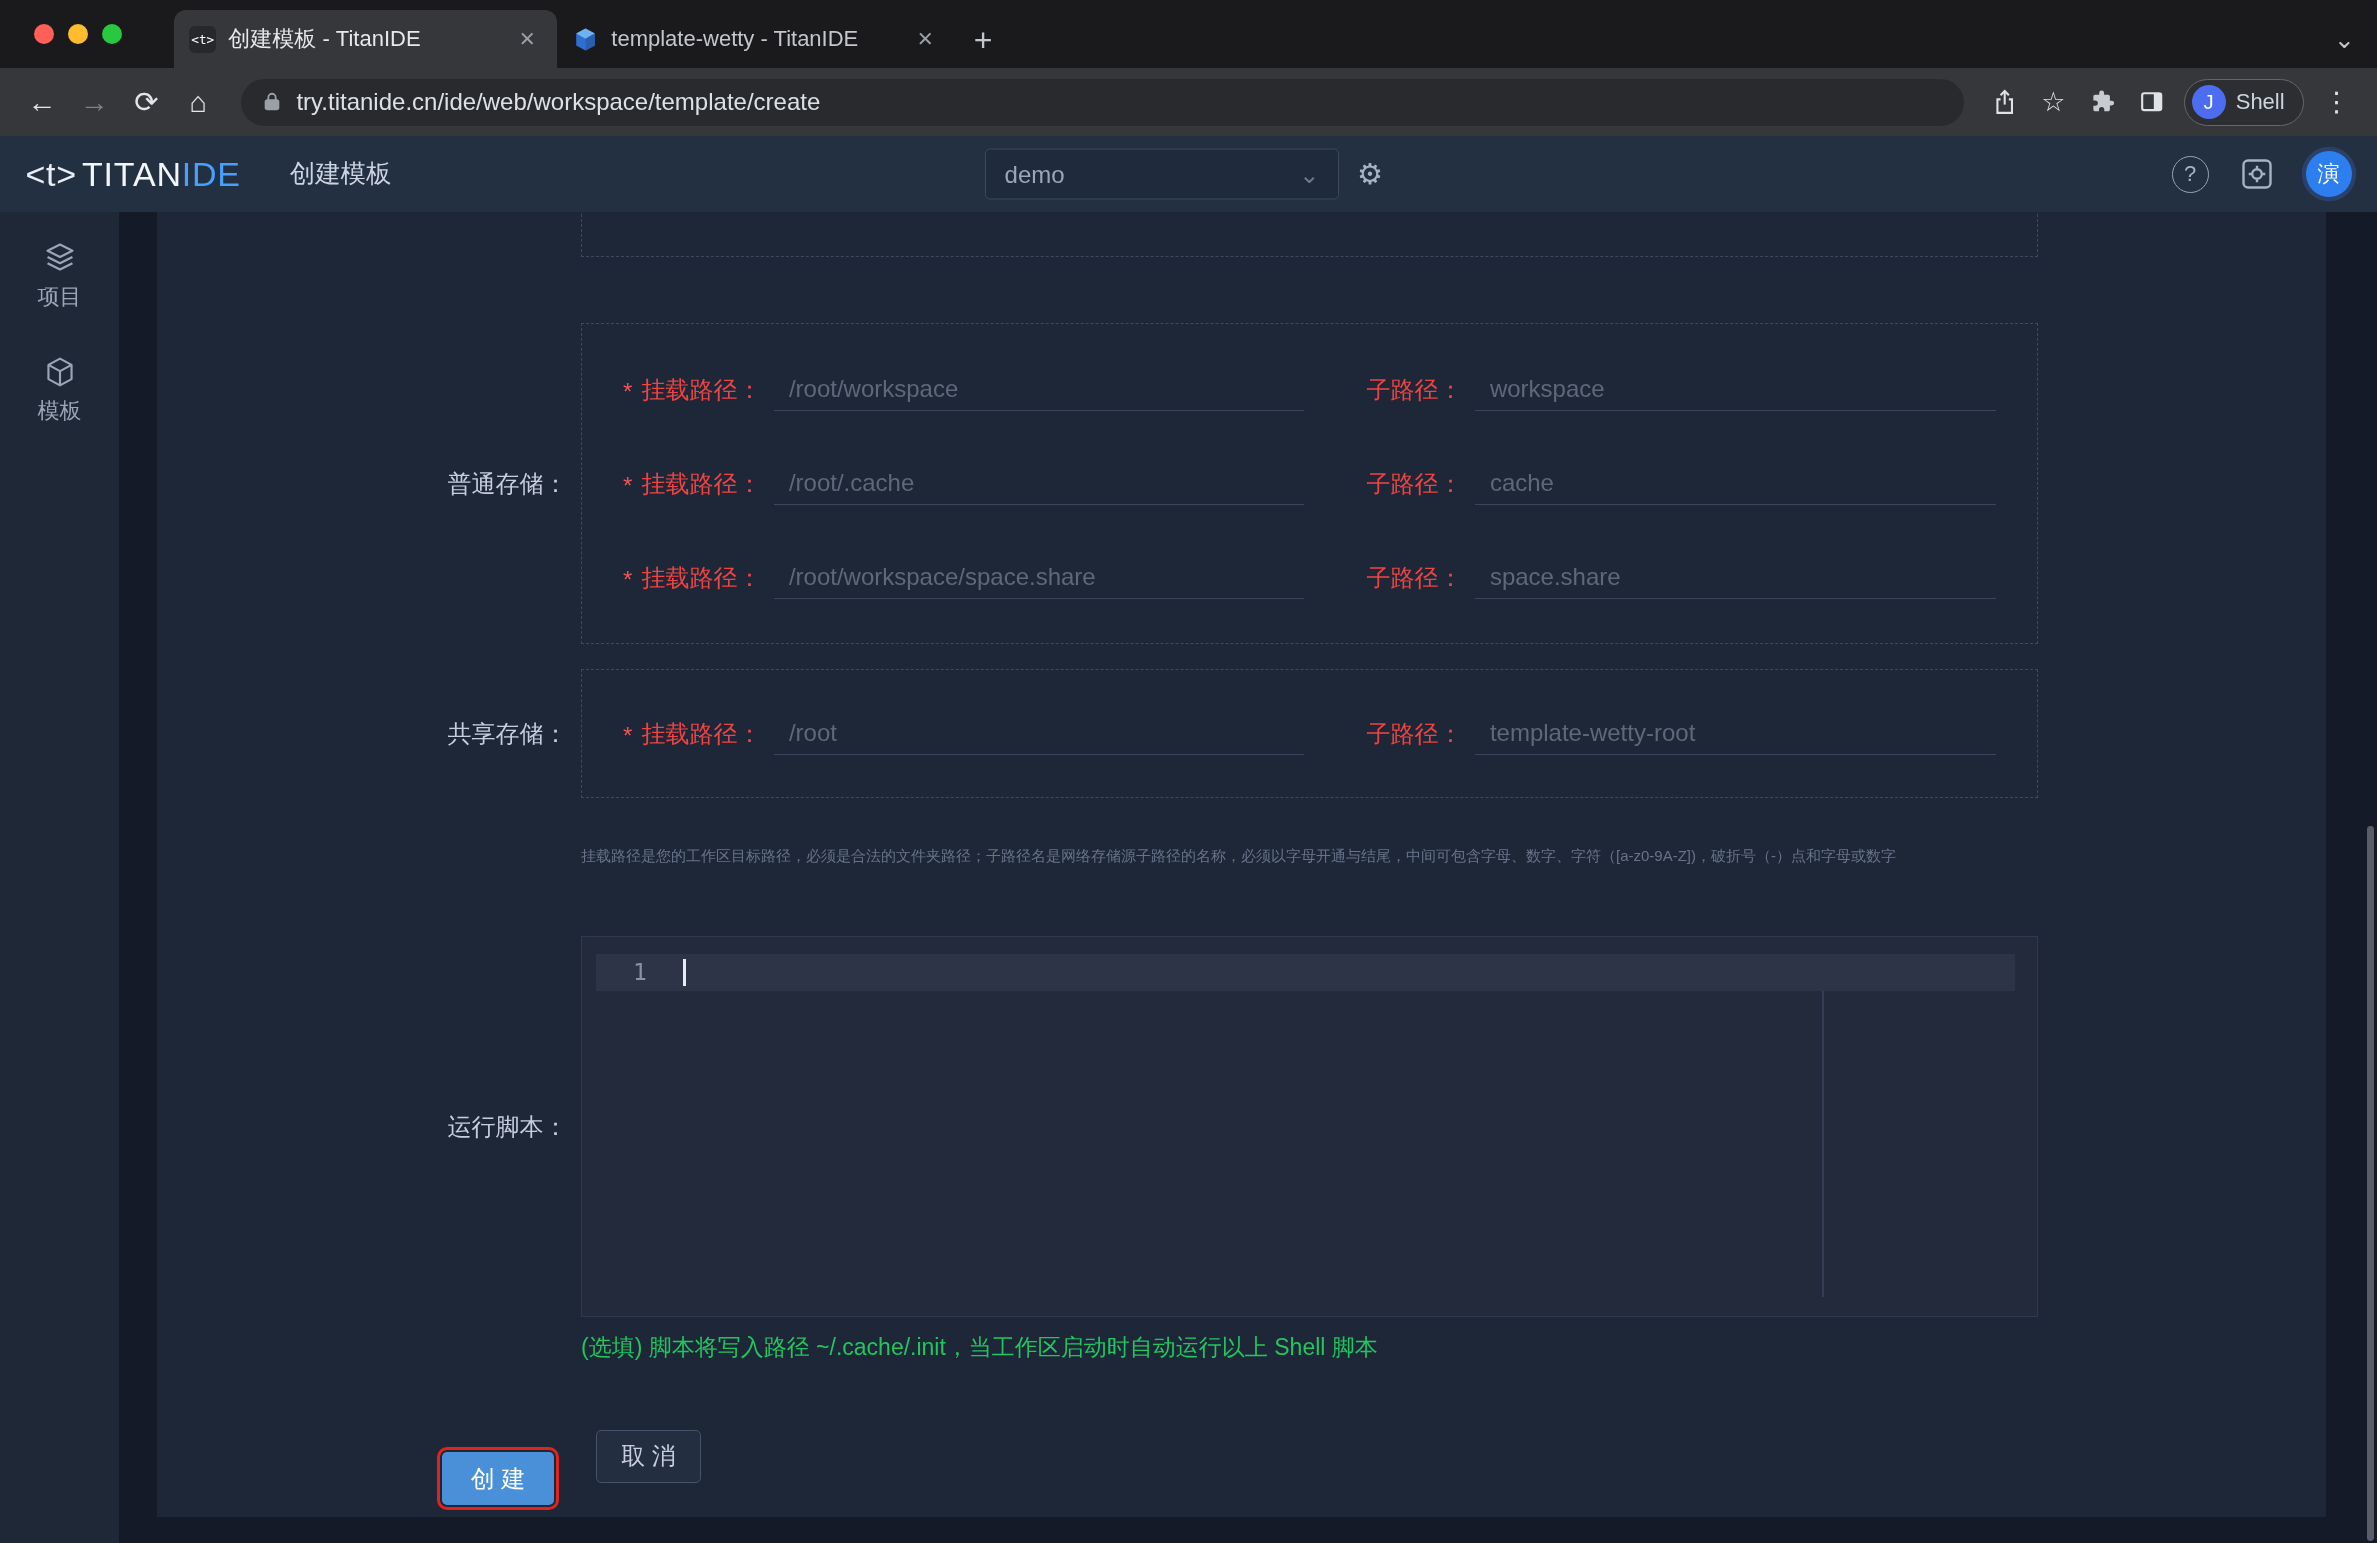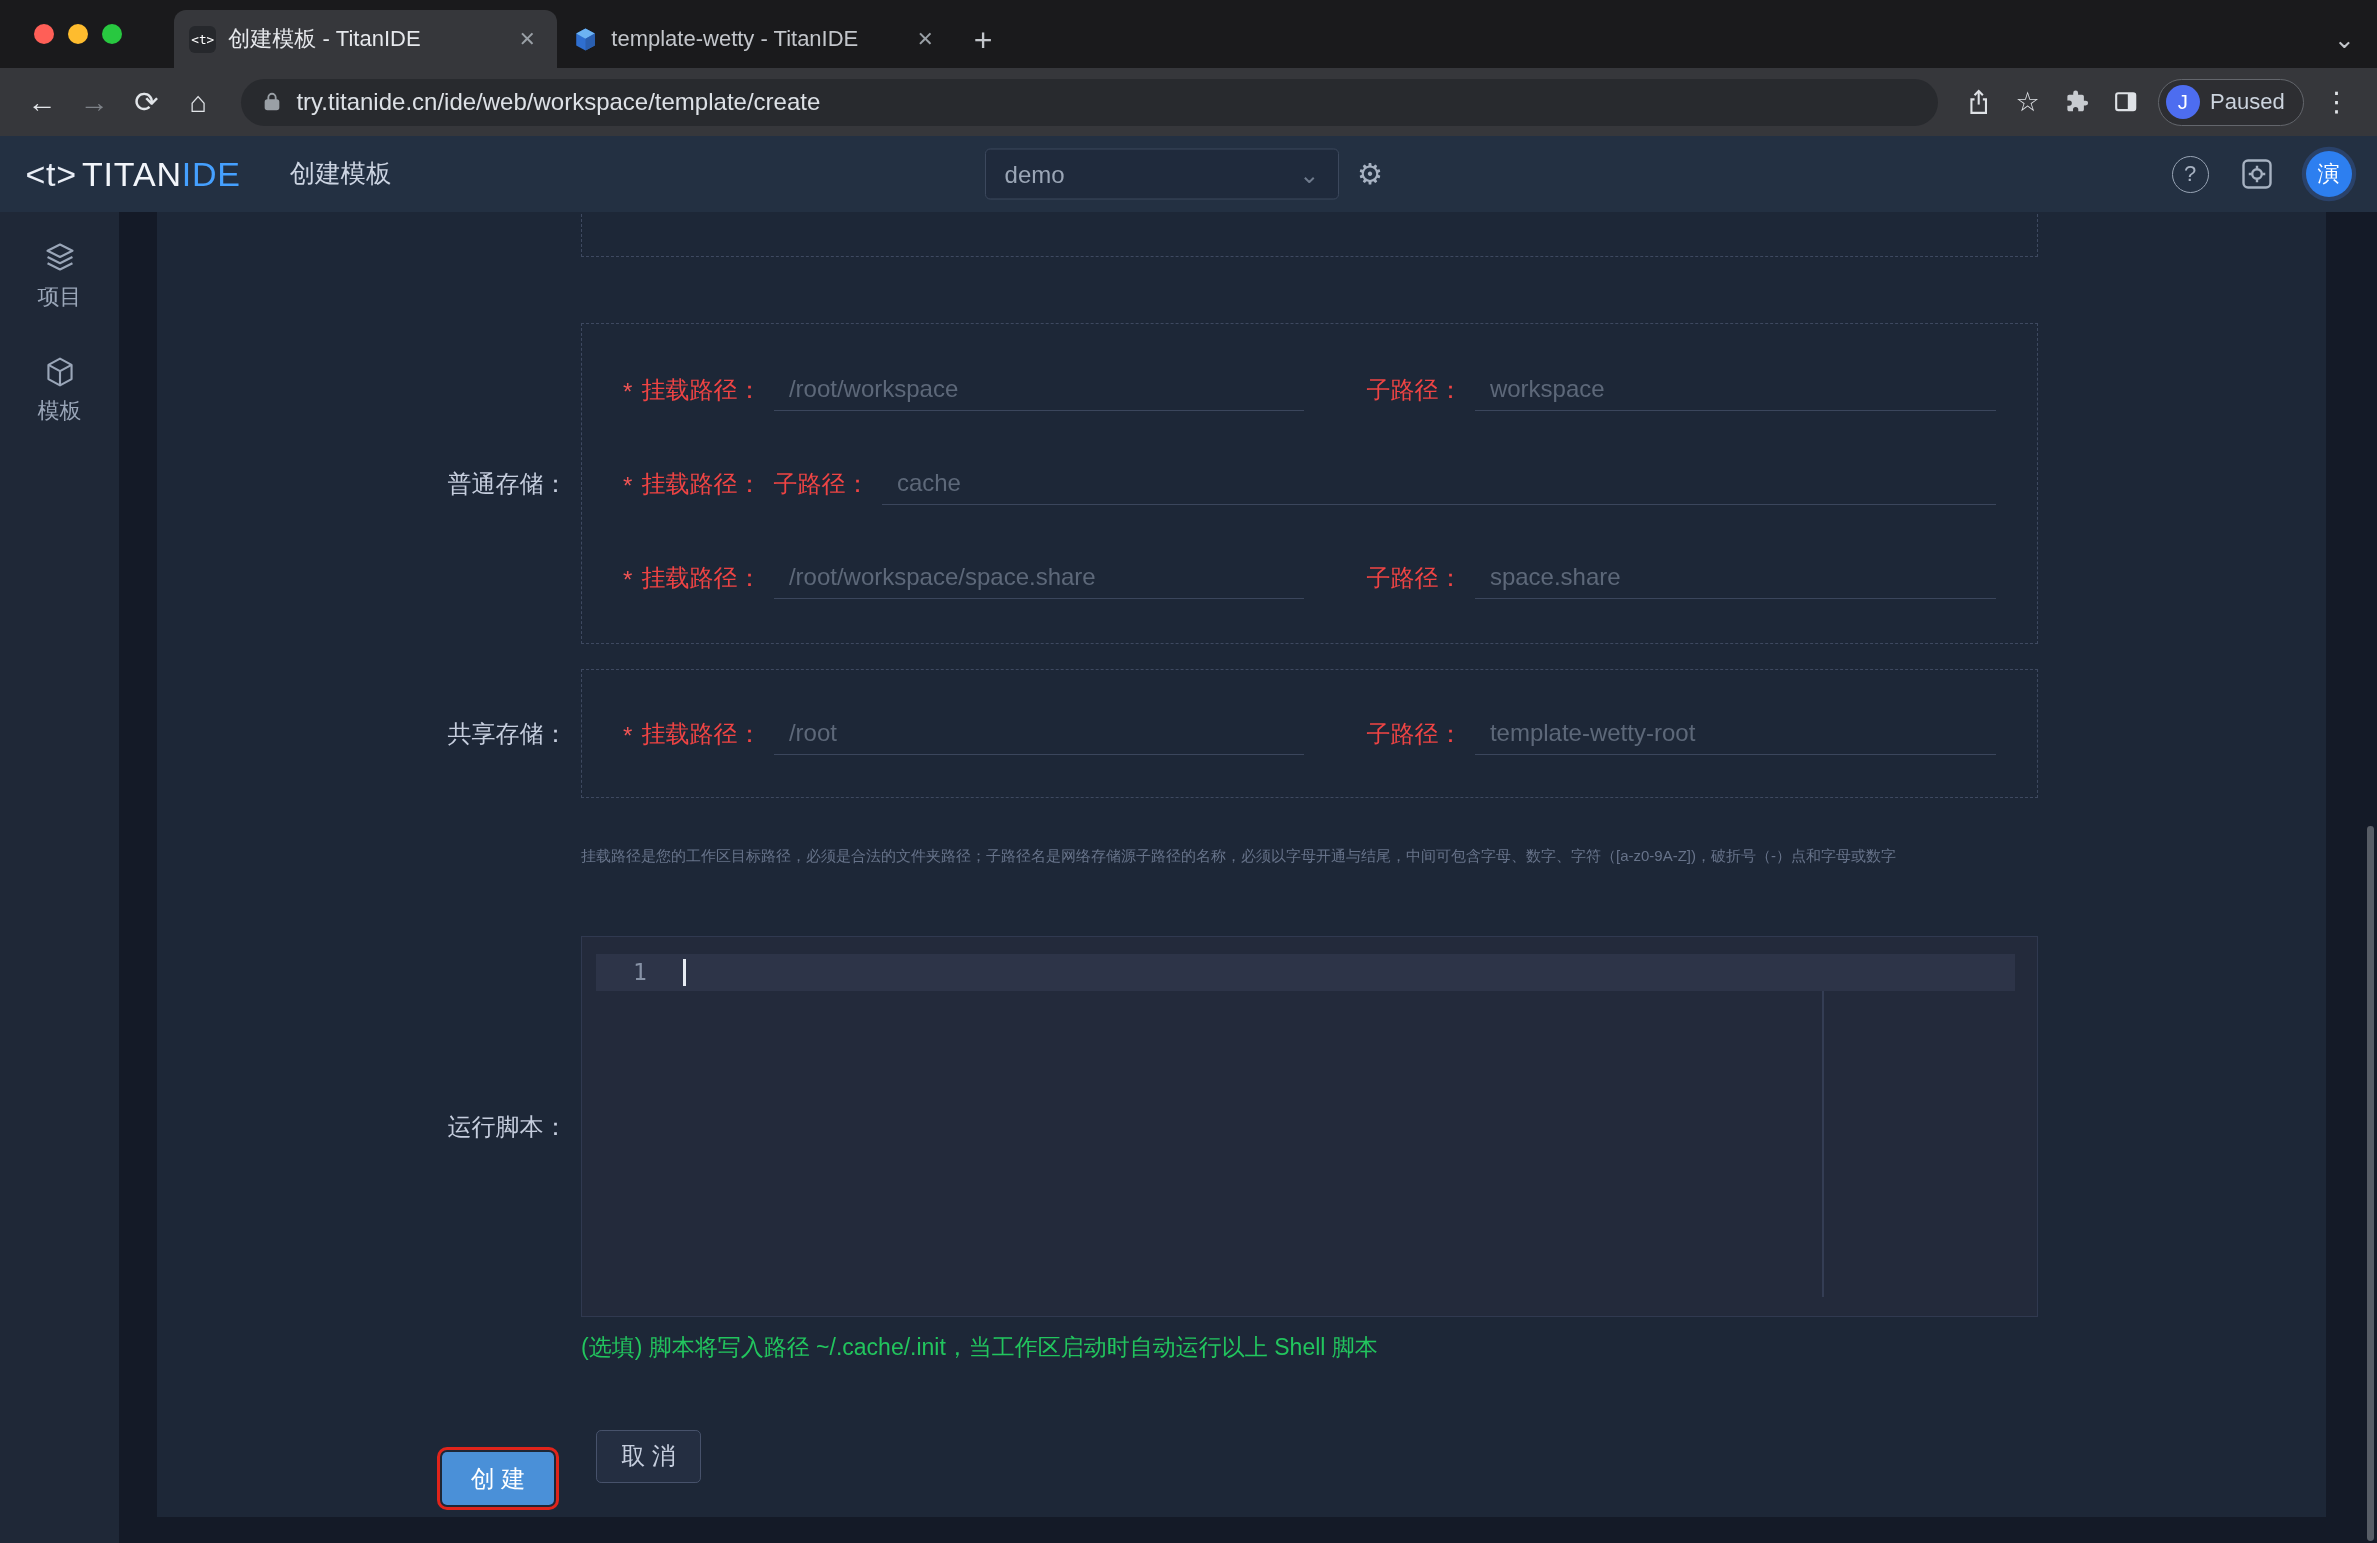--- a/index.html
+++ b/index.html
@@ -164,21 +164,21 @@
   </div>
   <div class="tool-icon">
     <svg width="25.4" height="25.4" viewBox="0 0 24 24" fill="none" stroke="#dfe2e6" stroke-width="2">
       <rect x="3" y="4" width="18" height="16" rx="2"></rect>
         <line x1="15" y1="4" x2="15" y2="20"></line>
       <rect x="15" y="4" width="6" height="16" fill="#dfe2e6" stroke="none"></rect>
     </svg>
   </div>
   <div class="profile-pill">
     <div class="profile-avatar">J</div>
-    <span class="profile-label">Paused</span>
+    <span class="profile-label">Shell</span>
   </div>
   <div class="tool-icon">⋮</div>
 </div>
 
 <div class="app-header">
   <div class="logo">
     <span class="lp">&lt;t&gt;</span><span class="lm">TITAN</span><span class="ls">IDE</span>
   </div>
   <div class="page-title">创建模板</div>
 
@@ -234,20 +234,21 @@
       <div class="form-row">
         <span class="req">*</span>
         <span class="row-label">挂载路径：</span>
         <input class="inp mount" placeholder="/root/workspace" style="">
         <span class="row-label">子路径：</span>
         <input class="inp sub" placeholder="workspace" style="">
       </div>
       <div class="form-row">
         <span class="req">*</span>
         <span class="row-label">挂载路径：</span>
+        <input class="inp mount" placeholder="/root/.cache" style="">
         <span class="row-label">子路径：</span>
         <input class="inp sub" placeholder="cache" style="">
       </div>
       <div class="form-row">
         <span class="req">*</span>
         <span class="row-label">挂载路径：</span>
         <input class="inp mount" placeholder="/root/workspace/space.share" style="">
         <span class="row-label">子路径：</span>
         <input class="inp sub" placeholder="space.share" style="">
       </div>

